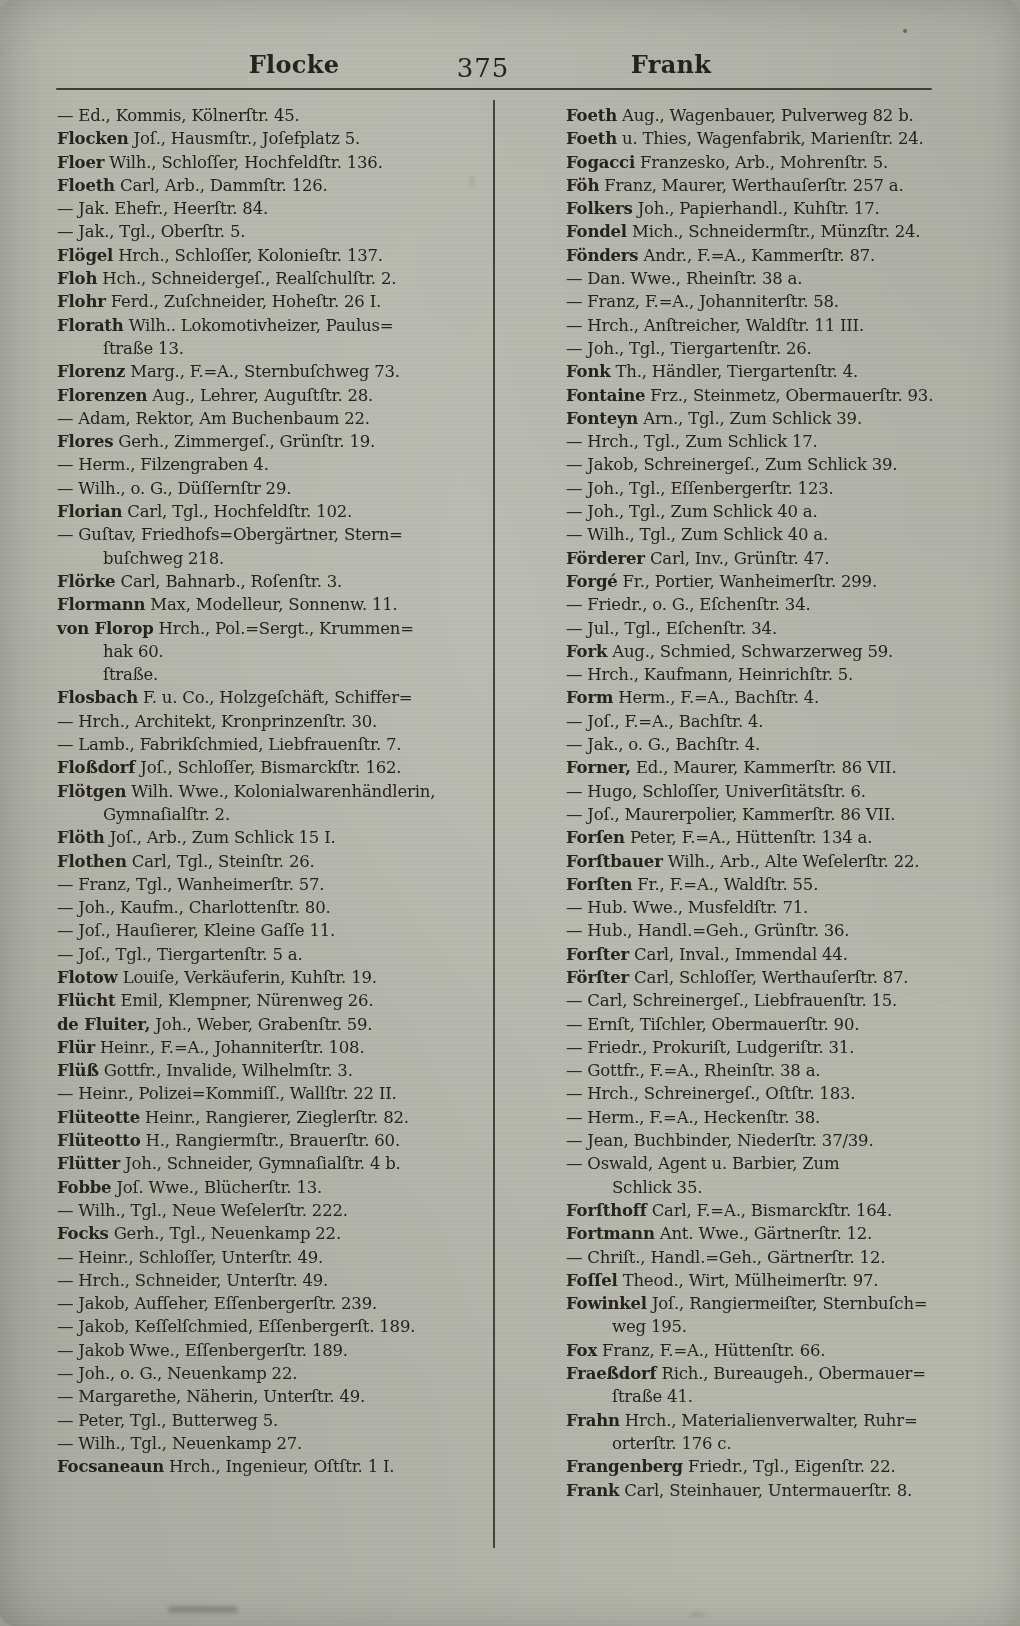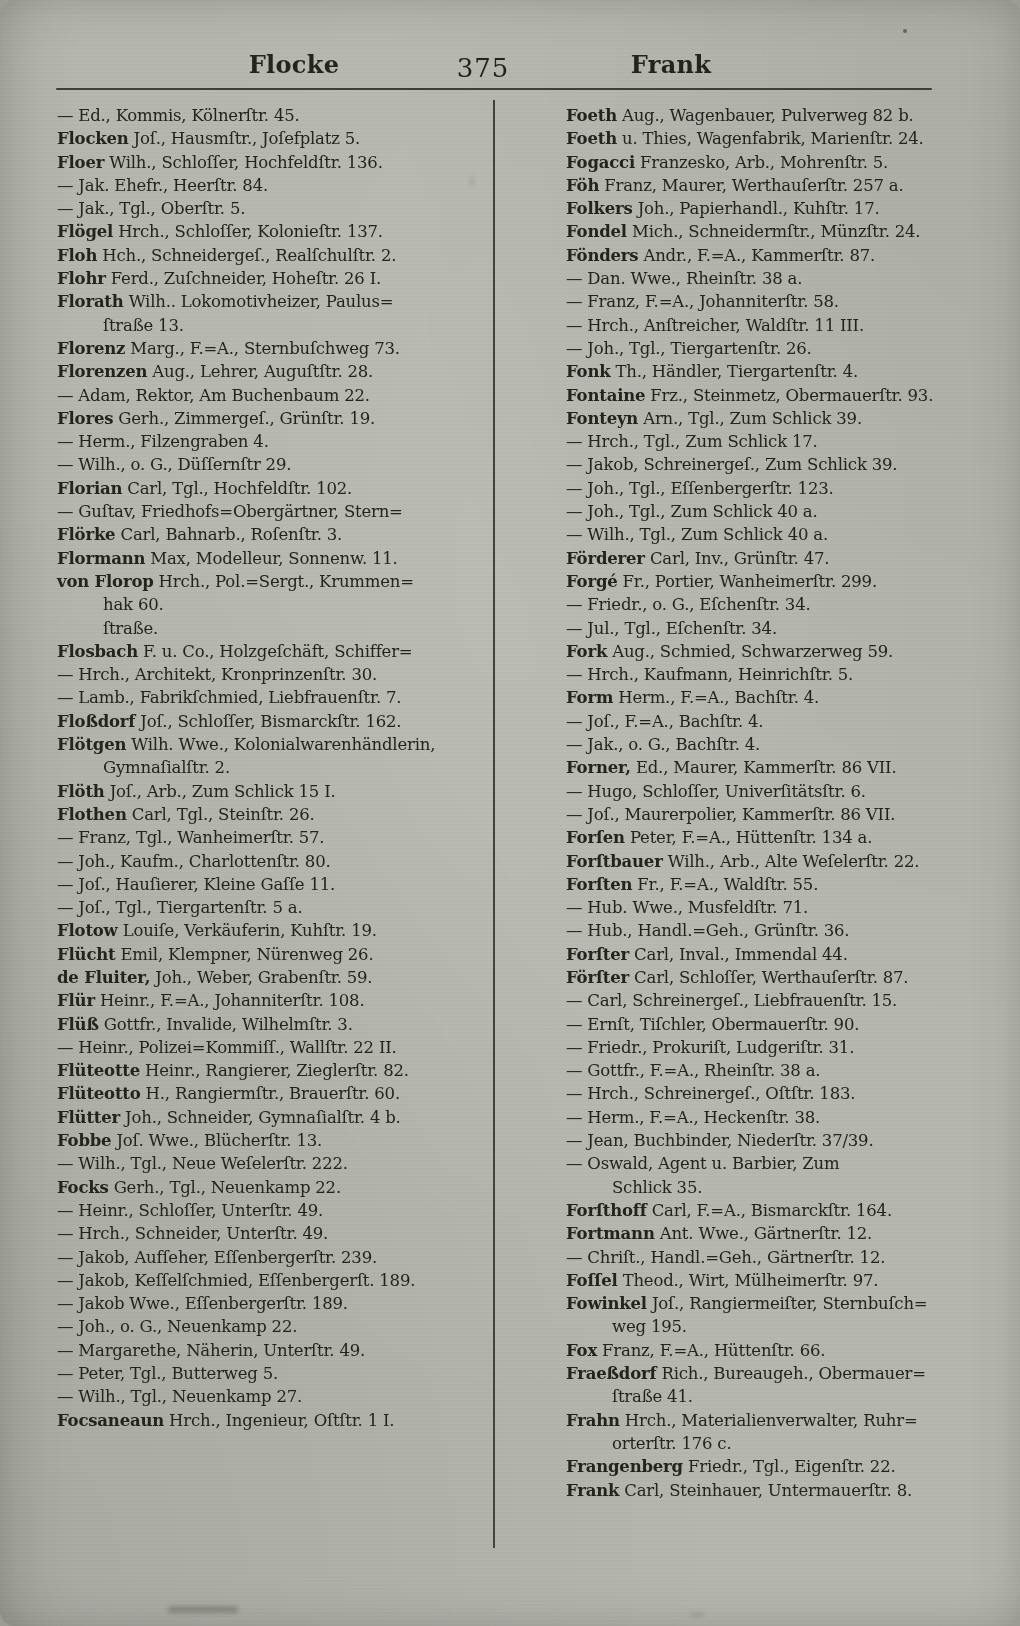--- a/index.html
+++ b/index.html
@@ -86,20 +86,23 @@
       <div class="entry">
         <div class="line">— Ed., Kommis, Kölnerſtr. 45.</div>
       </div>
       <div class="entry">
         <div class="line"><span class="surname">Flocken</span> Joſ., Hausmſtr., Joſefplatz 5.</div>
       </div>
       <div class="entry">
         <div class="line"><span class="surname">Floer</span> Wilh., Schloſſer, Hochfeldſtr. 136.</div>
       </div>
       <div class="entry">
+        <div class="line"><span class="surname">Floeth</span> Carl, Arb., Dammſtr. 126.</div>
+      </div>
+      <div class="entry">
         <div class="line">— Jak. Ehefr., Heerſtr. 84.</div>
       </div>
       <div class="entry">
         <div class="line">— Jak., Tgl., Oberſtr. 5.</div>
       </div>
       <div class="entry">
         <div class="line"><span class="surname">Flögel</span> Hrch., Schloſſer, Kolonieſtr. 137.</div>
       </div>
       <div class="entry">
         <div class="line"><span class="surname">Floh</span> Hch., Schneidergeſ., Realſchulſtr. 2.</div>
@@ -127,20 +130,21 @@
         <div class="line">— Herm., Filzengraben 4.</div>
       </div>
       <div class="entry">
         <div class="line">— Wilh., o. G., Düſſernſtr 29.</div>
       </div>
       <div class="entry">
         <div class="line"><span class="surname">Florian</span> Carl, Tgl., Hochfeldſtr. 102.</div>
       </div>
       <div class="entry">
         <div class="line">— Guſtav, Friedhofs=Obergärtner, Stern=</div>
+        <div class="line cont">buſchweg 218.</div>
       </div>
       <div class="entry">
         <div class="line"><span class="surname">Flörke</span> Carl, Bahnarb., Roſenſtr. 3.</div>
       </div>
       <div class="entry">
         <div class="line"><span class="surname">Flormann</span> Max, Modelleur, Sonnenw. 11.</div>
       </div>
       <div class="entry">
         <div class="line"><span class="surname">von Florop</span> Hrch., Pol.=Sergt., Krummen=</div>
         <div class="line cont">hak 60.</div>

